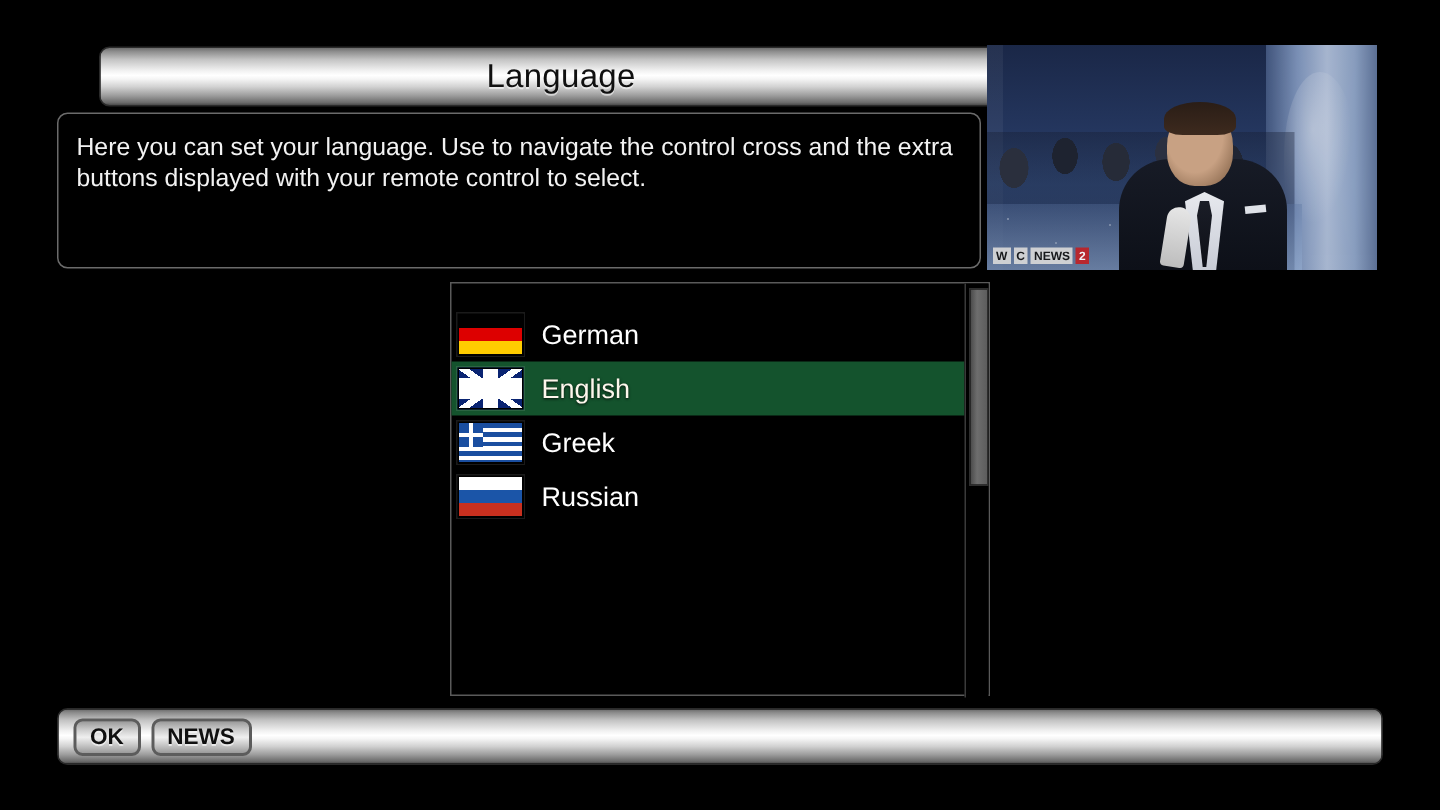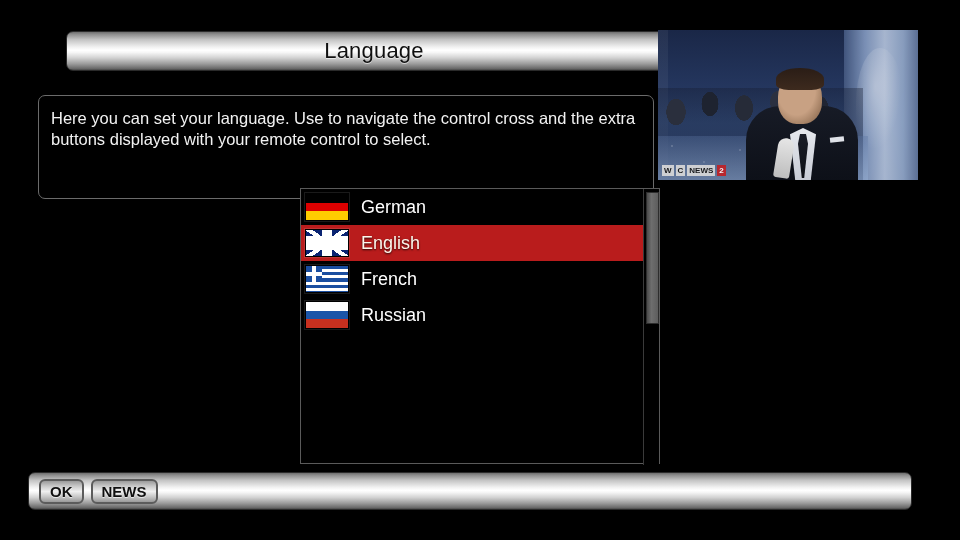--- a/index.html
+++ b/index.html
@@ -23,21 +23,20 @@
   #title-text{
     font-size:22px; color:#101010; letter-spacing:.2px;
     text-shadow:0 1px 0 rgba(255,255,255,.55);
   }
 
   
   #desc-panel{
     position:absolute; left:38px; top:75px; width:616px; height:104px;
     background:#000; border:1px solid #6b6b6b; border-radius:7px;
     padding:12px 14px 0 12px;
-    margin-top:20px;
   }
   #desc-text{
     color:#f2f2f2; font-size:16.5px; line-height:21px;
     text-shadow:0 1px 1px rgba(0,0,0,.9);
   }
 
   
   #video-preview{
     position:absolute; left:658px; top:30px; width:260px; height:150px;
     overflow:hidden; background:#0b1020;
@@ -129,27 +128,27 @@
     padding:0 2px; font-family:"Liberation Sans", sans-serif; font-weight:bold;
   }
   .logo-cell.red{ background:#c02226; color:#fff; }
 
   
   #list-panel{
     position:absolute; left:300px; top:188px; width:360px; height:276px;
     background:#000; border:1px solid #5a5a5a;
   }
   #list-items{
-    position:absolute; left:0; top:0; width:342px; height:276px;
+    position:absolute; left:0; top:16px; width:342px; height:276px;
   }
   .list-row{
     position:relative; height:36px; display:flex; align-items:center;
     padding-left:4px;
   }
-  .list-row.selected{ background:#b91c1c; }
+  .list-row.selected{ background:#14532d; }
   .flag{
     width:44px; height:28px; flex:0 0 44px;
     border:1px solid #000; position:relative; overflow:hidden;
     box-shadow:0 0 0 1px rgba(255,255,255,.10);
   }
   .row-label{
     margin-left:12px; font-size:18px; color:#ffffff;
     text-shadow:0 1px 2px rgba(0,0,0,.85);
   }
   .list-row.selected .row-label{ color:#fdf6ec; }
@@ -196,21 +195,21 @@
     background:#000; border-left:1px solid #3a3a3a;
   }
   #scroll-thumb{
     position:absolute; left:2px; top:2px; width:13px; height:132px;
     background:linear-gradient(to right,#4a4a4a,#6e6e6e 40%,#5d5d5d);
     border:1px solid #2d2d2d;
   }
 
   
   #bottom-bar{
-    position:absolute; left:28px; top:472px; width:884px; height:38px;
+    position:absolute; left:38px; top:472px; width:884px; height:38px;
     border-radius:7px; border:1px solid #2a2a2a;
     background:linear-gradient(to bottom,
        #6d6d6d 0%, #8d8d8d 6%, #c3c3c3 20%, #f2f2f2 40%, #ffffff 48%,
        #f6f6f6 54%, #d2d2d2 68%, #9b9b9b 84%, #6a6a6a 96%, #4a4a4a 100%);
     display:flex; align-items:center; padding-left:10px; gap:7px;
   }
   .bar-button{
     height:25px; min-width:42px; padding:0 9px;
     border:2px solid #5c5c5c; border-radius:6px;
     background:linear-gradient(to bottom,#9b9b9b 0%,#cfcfcf 28%,#efefef 50%,#c8c8c8 74%,#9a9a9a 100%);
@@ -261,21 +260,21 @@
       </div>
 
       <div class="list-row selected">
         <span class="flag flag-gb"></span>
         <span class="row-label">English</span>
       </div>
 
 
       <div class="list-row">
         <span class="flag flag-gr"></span>
-        <span class="row-label">French</span>
+        <span class="row-label">Greek</span>
       </div>
 
 
 
       <div class="list-row">
         <span class="flag flag-ru"></span>
         <span class="row-label">Russian</span>
       </div>
 
     </div>

